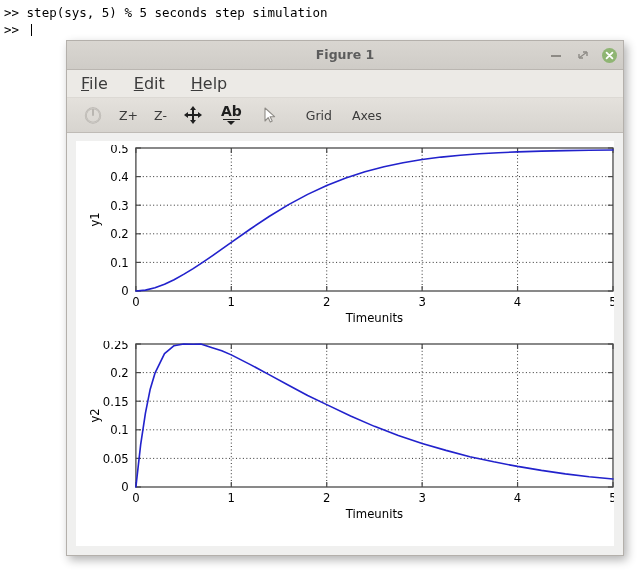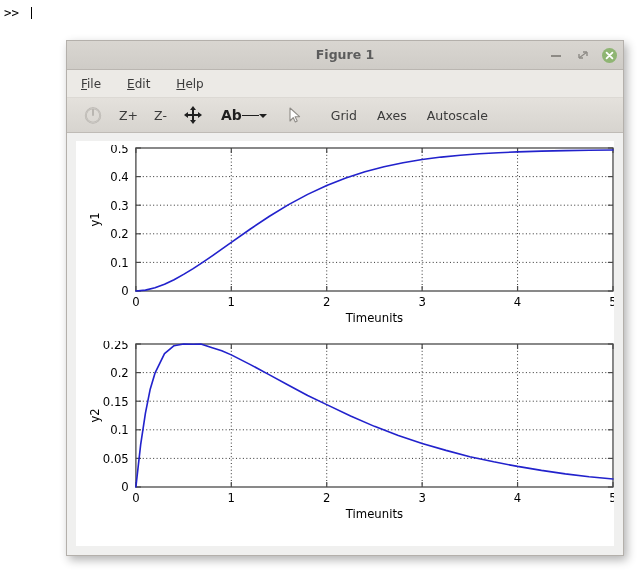--- a/index.html
+++ b/index.html
@@ -65,21 +65,21 @@
   .btn-close svg{display:block;}
 
   
   #menubar{
     height:27px;background:#eceae6;
     border-bottom:1px solid #dcd9d4;
     display:flex;align-items:center;padding-left:14px;
     flex:0 0 auto;
   }
   .menu-item{
-    font-size:12px;color:#3b3b3b;margin-right:26px;cursor:default;
+    font-size:16px;color:#3b3b3b;margin-right:26px;cursor:default;
   }
   .menu-item u{text-decoration:underline;}
 
   
   #toolbar{
     height:34px;
     background:linear-gradient(#e4e1dc,#d7d4cf);
     border-bottom:1px solid #bfbbb6;
     display:flex;align-items:center;padding-left:12px;
     flex:0 0 auto;
@@ -88,21 +88,21 @@
     display:flex;align-items:center;justify-content:center;
     height:26px;margin-right:8px;padding:0 3px;cursor:default;
     font-size:12.5px;color:#3b3b3b;
   }
   .tb-text{padding:0 6px;}
   .tb-sep{width:10px;}
   .tb-icon svg{display:block;}
   .tb-zoom{font-size:12.5px;color:#3b3b3b;padding:0 4px;}
   .tb-ab{
     position:relative;font-weight:bold;font-size:14px;color:#1f1f1f;
-    padding:0 6px 0 6px;display:flex;flex-direction:row;align-items:center;
+    padding:0 6px 0 6px;display:flex;flex-direction:column;align-items:center;
     line-height:13px;
   }
   .tb-ab .ab-underline{width:17px;height:1.5px;background:#1f1f1f;margin-top:1px;}
   .tb-ab .ab-caret{
     width:0;height:0;border-left:4px solid transparent;border-right:4px solid transparent;
     border-top:4px solid #1f1f1f;margin-top:1px;
   }
 
   
   #plot-canvas{
@@ -113,20 +113,21 @@
   }
   .plot{position:absolute;left:0;width:100%;}
   #plot-top{top:4px;height:181px;}
   #plot-bottom{top:200px;height:181px;}
   .plot svg{display:block;width:100%;height:100%;}
 </style>
 </head>
 <body>
 
 <div id="terminal">
+  <div class="term-line">&gt;&gt; step(sys, 5) % 5 seconds step simulation</div>
   <div class="term-line"><span>&gt;&gt; </span><span class="caret"></span></div>
 </div>
 
 <div id="figure-window">
 
   <div id="titlebar">
     <div id="window-title">Figure 1</div>
     <div class="win-btns">
       <div class="win-btn btn-min"></div>
       <div class="win-btn btn-max">
@@ -185,21 +186,20 @@
     <div class="tb-item tb-icon">
       <svg width="20" height="20" viewBox="0 0 20 20">
         <path d="M6 3 L6 16 L9.2 12.6 L11.3 17 L13.2 16.1 L11.1 11.8 L15.6 11.6 Z" fill="#ffffff" stroke="#8f8c87" stroke-width="1.1" stroke-linejoin="round"></path>
       </svg>
     </div>
 
     <div class="tb-sep"></div>
 
     <div class="tb-item tb-text">Grid</div>
     <div class="tb-item tb-text">Axes</div>
-    <div class="tb-item tb-text">Autoscale</div>
   </div>
 
   <div id="plot-canvas">
     <div class="plot" id="plot-top">
       <svg id="svg-top" viewBox="0 0 530 181" preserveAspectRatio="none">
           <line x1="59" y1="117.4" x2="529" y2="117.4" stroke="#000" stroke-width="0.8" stroke-dasharray="1,2.4"></line>
           <line x1="59" y1="88.8" x2="529" y2="88.8" stroke="#000" stroke-width="0.8" stroke-dasharray="1,2.4"></line>
           <line x1="59" y1="60.2" x2="529" y2="60.2" stroke="#000" stroke-width="0.8" stroke-dasharray="1,2.4"></line>
           <line x1="59" y1="31.599999999999994" x2="529" y2="31.599999999999994" stroke="#000" stroke-width="0.8" stroke-dasharray="1,2.4"></line>
           <line x1="153" y1="3" x2="153" y2="146" stroke="#000" stroke-width="0.8" stroke-dasharray="1,2.4"></line>

